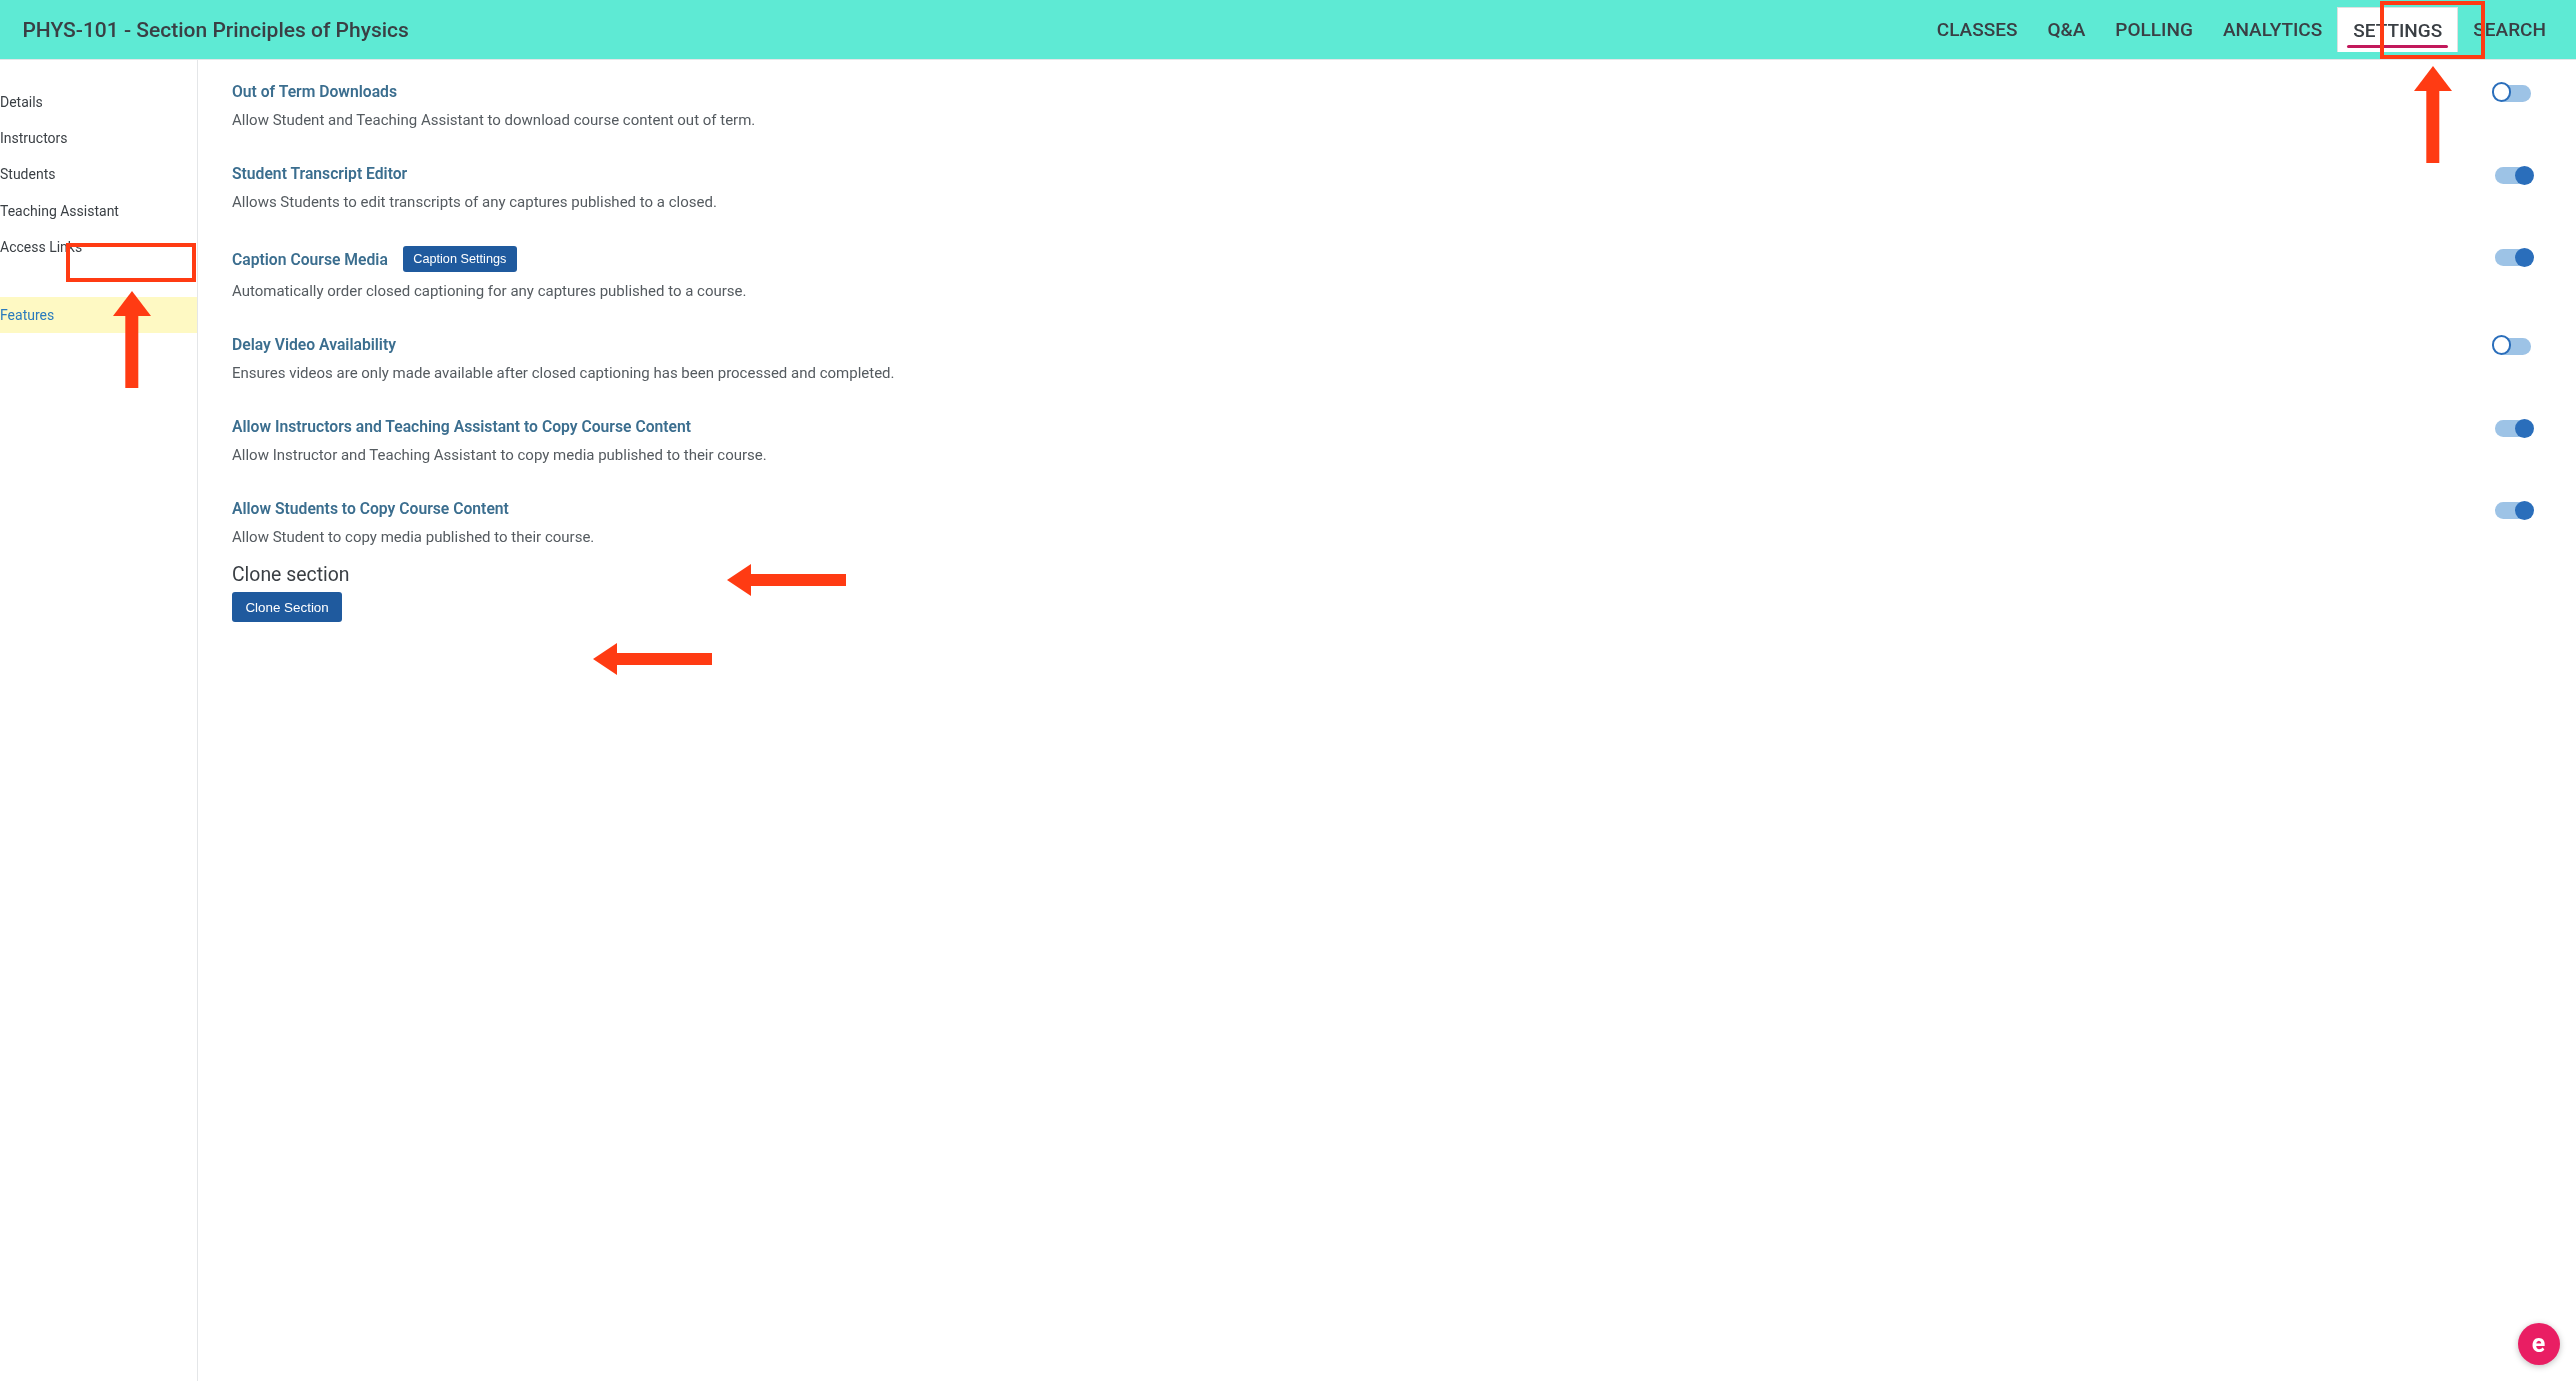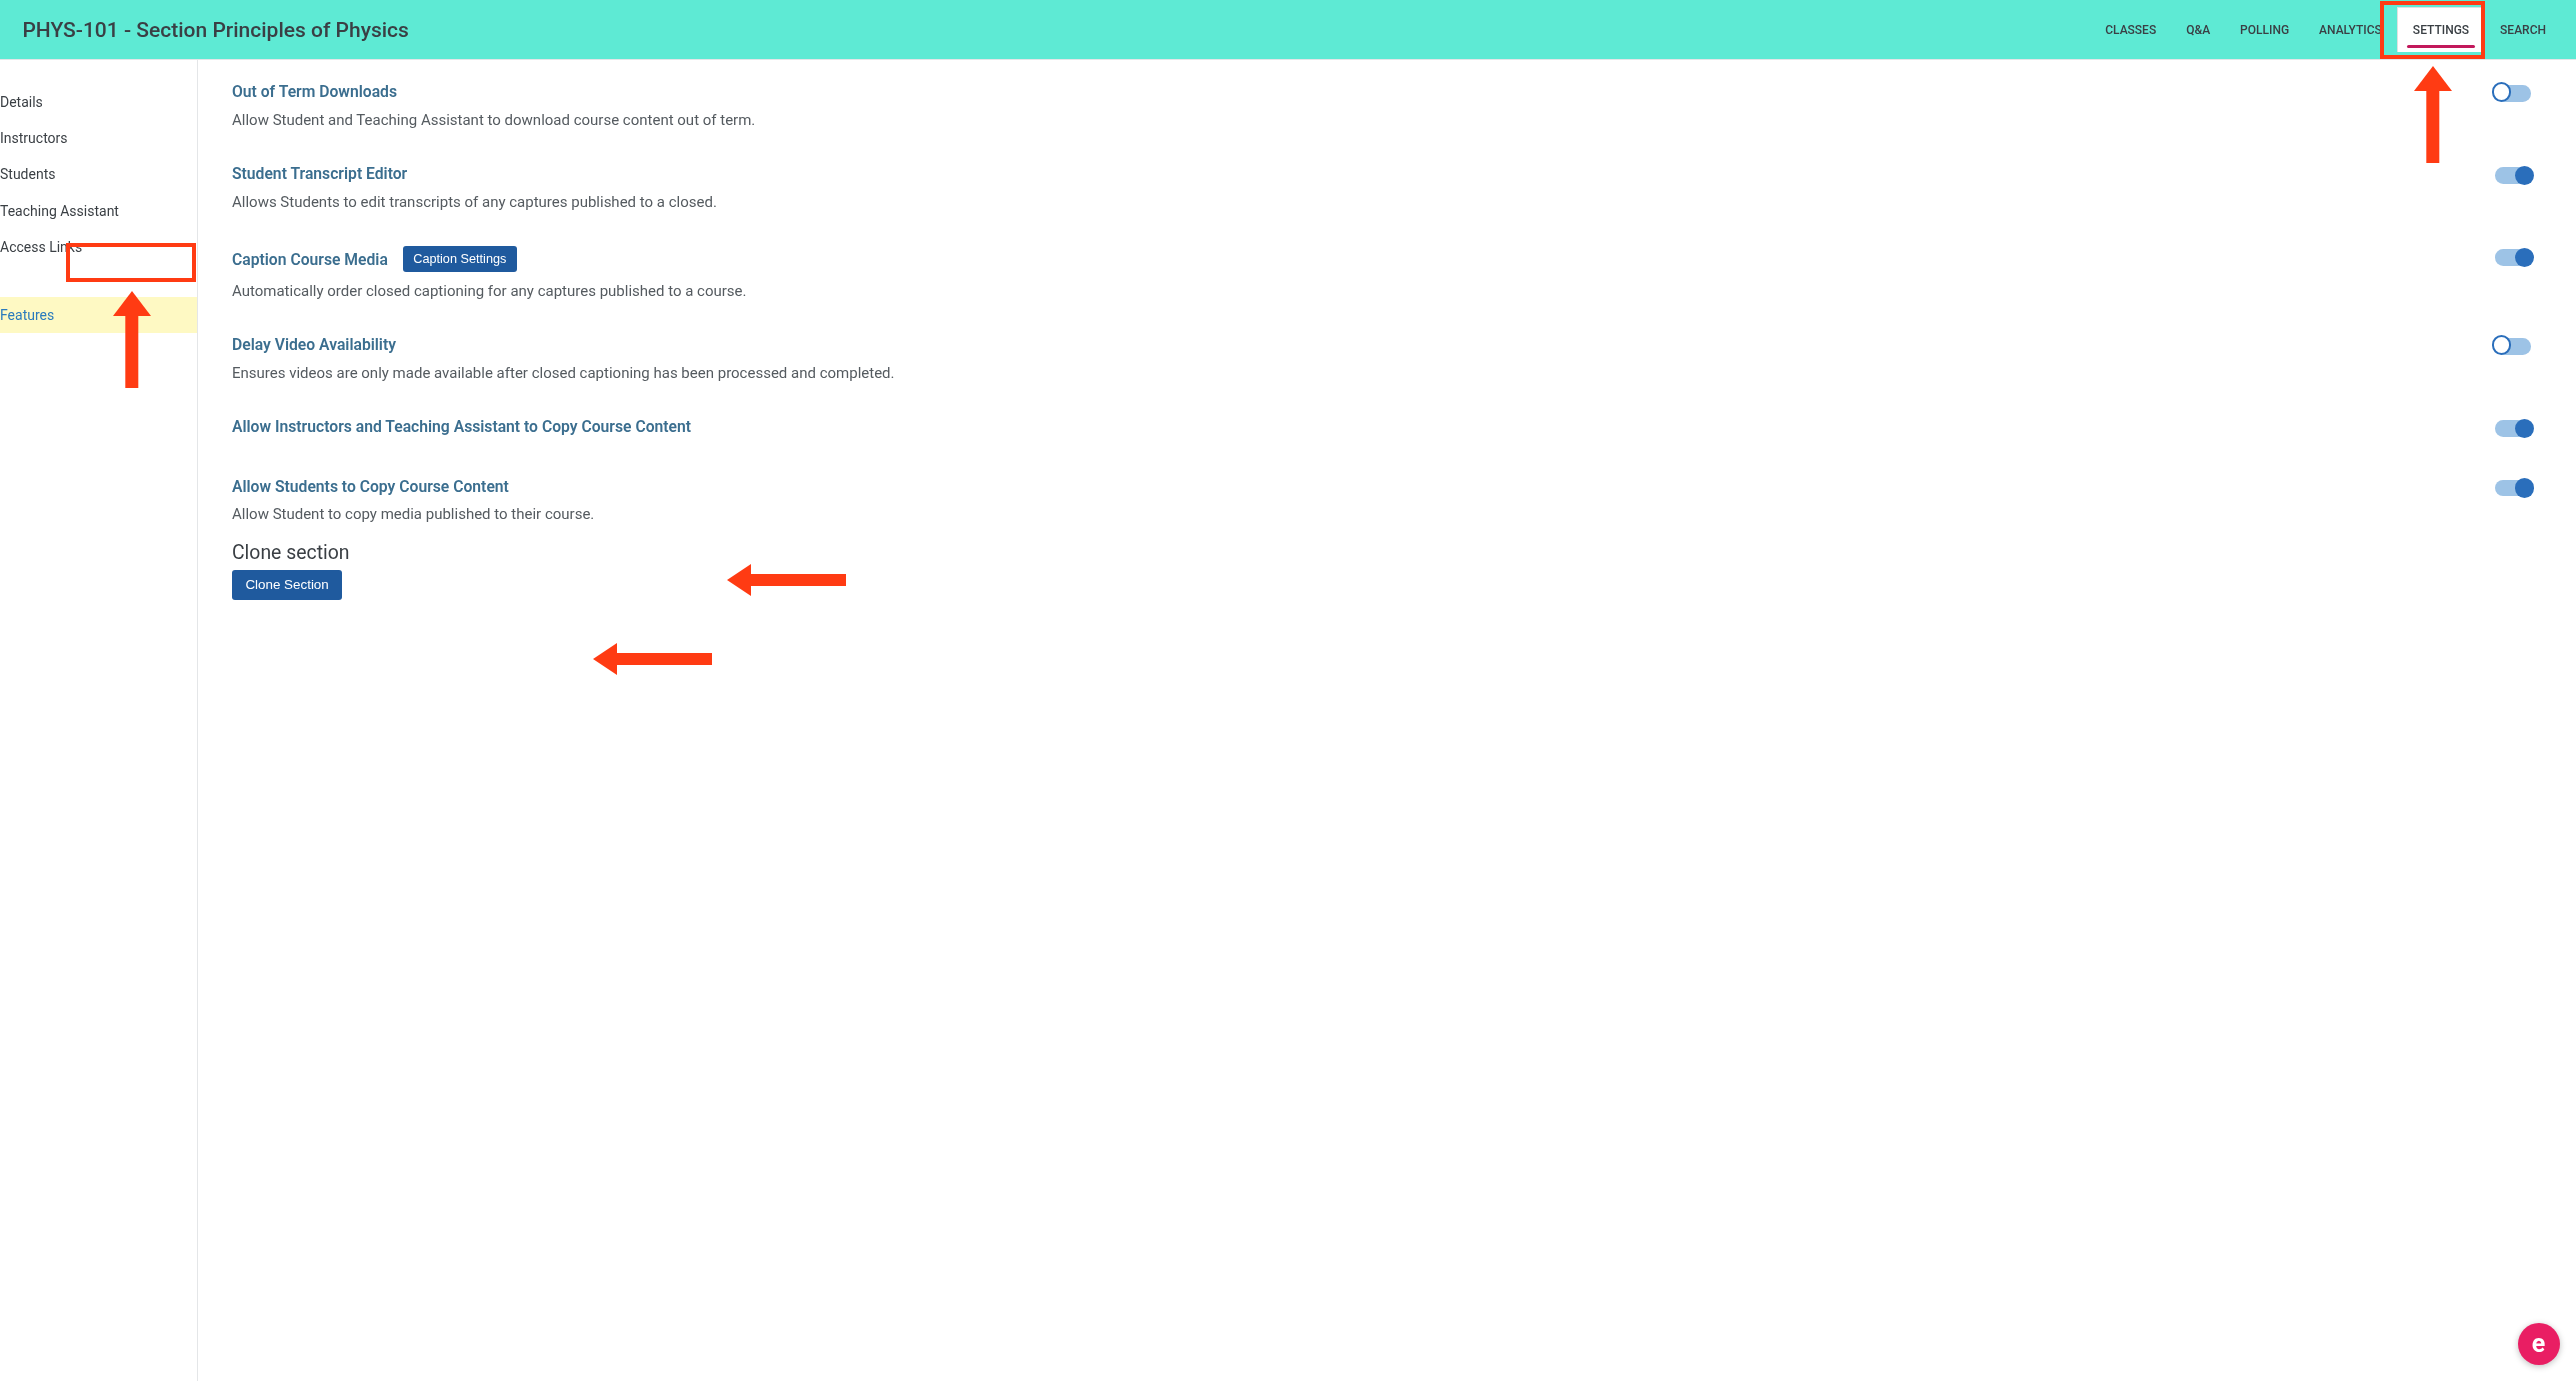--- a/index.html
+++ b/index.html
@@ -22,21 +22,21 @@
     display: flex;
     align-items: center;
     height: 100%;
   }
   .tab {
     padding: 0 15px;
     height: 45px;
     display: flex;
     align-items: center;
     justify-content: center;
-    font-size: 12px;
+    font-size: 19px;
     font-weight: 500;
     color: #3a3f44;
     cursor: pointer;
     position: relative;
   }
   .tab.active {
     border: 1.5px solid #e0e0e0;
     border-bottom: none;
     background: #fff;
     flex-direction: column;
@@ -330,20 +330,21 @@
       <div class="toggle off">
           <div class="knob"></div>
         </div>
     </div>
 
     <div class="feature-row">
       <div class="feature-text">
         <div class="feature-title">
             <span>Allow Instructors and Teaching Assistant to Copy Course Content</span>
           </div>
+        <div class="feature-desc">Allow Instructor and Teaching Assistant to copy media published to their course.</div>
       </div>
       <div class="toggle on">
           <div class="knob"></div>
         </div>
     </div>
 
     <div class="feature-row" style="margin-bottom:15px;">
       <div class="feature-text">
         <div class="feature-title">
             <span>Allow Students to Copy Course Content</span>

